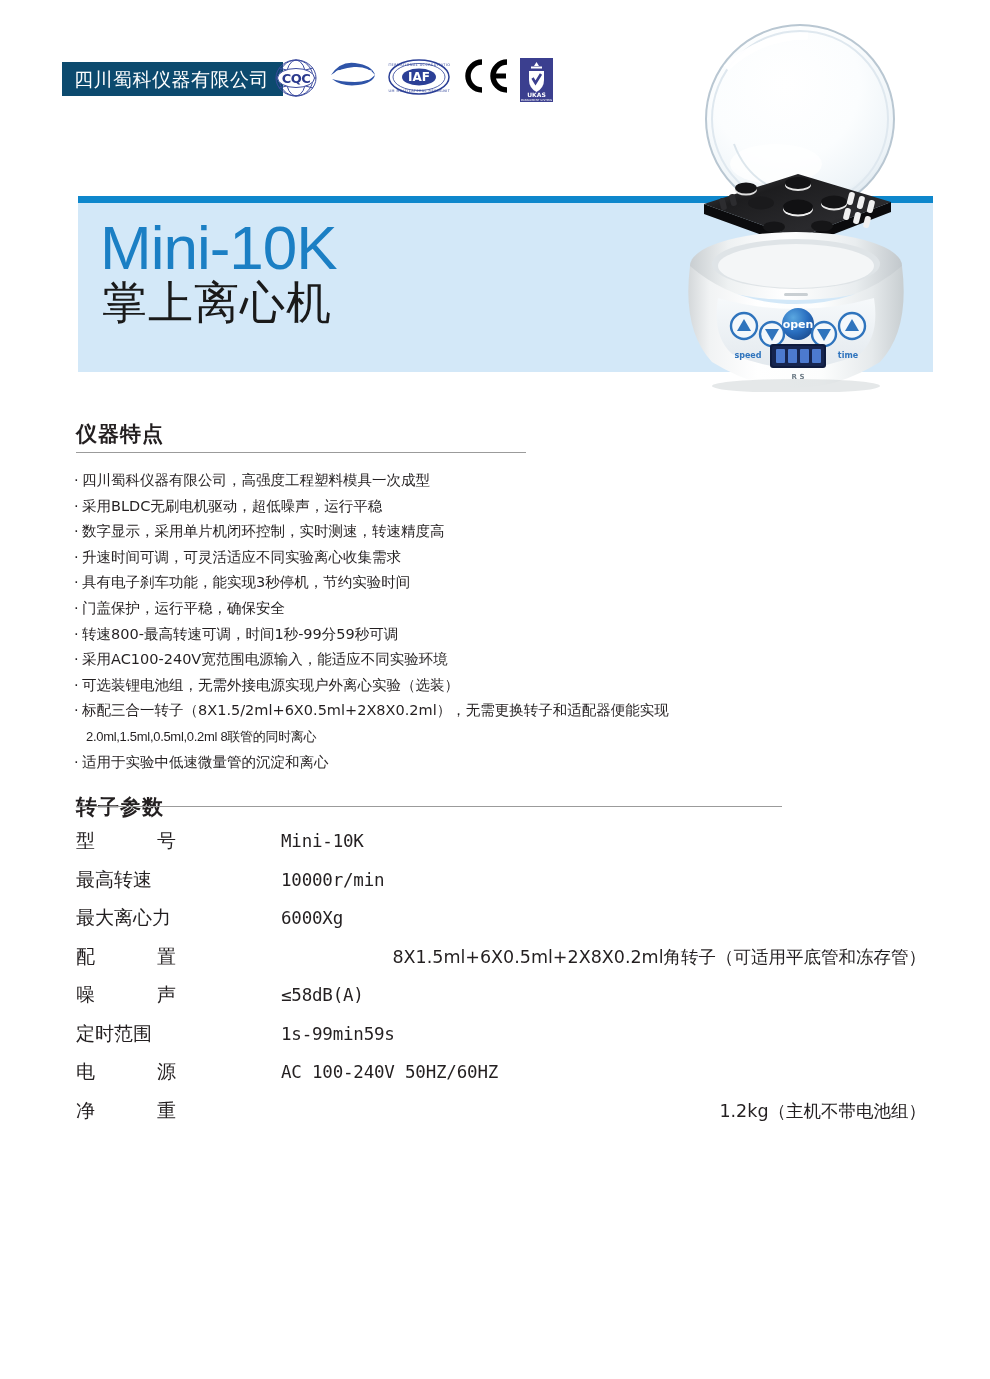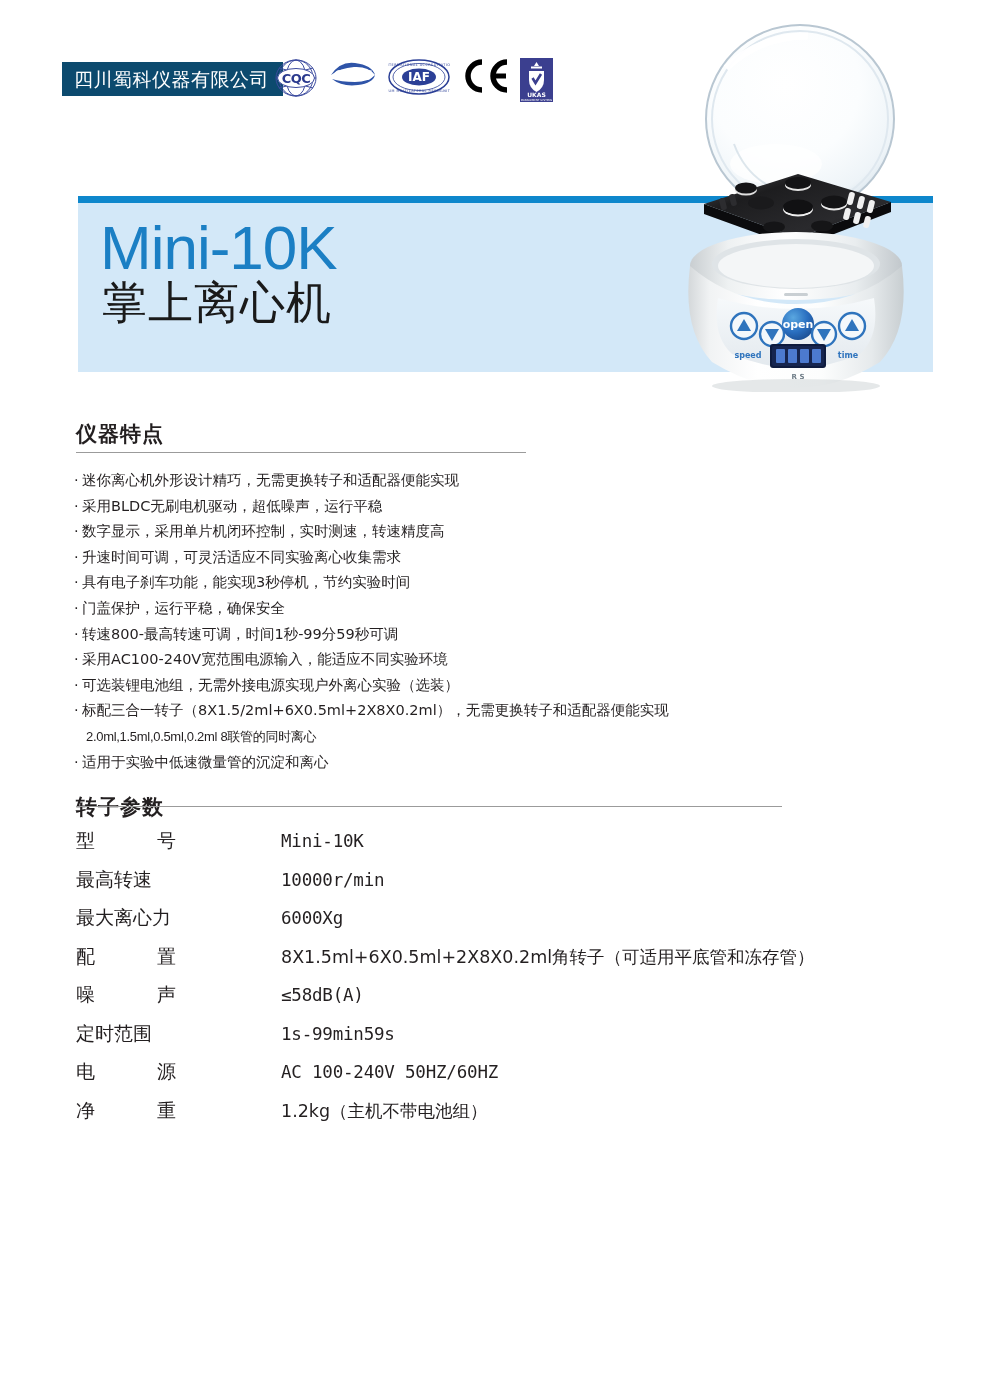--- a/index.html
+++ b/index.html
@@ -162,20 +162,21 @@
     color: #231f20;
     vertical-align: middle;
     white-space: nowrap;
     font-family: "DejaVu Sans Mono", "Liberation Mono", monospace;
     letter-spacing: -0.2px;
     padding: 0;
   }
   .spec-value.cn {
     font-family: "DejaVu Sans", "Liberation Sans", sans-serif;
     letter-spacing: 0;
+    text-align: right;
   }
 
   
   .product-photo {
     position: absolute;
     left: 648px;
     top: 14px;
     width: 290px;
     height: 378px;
   }
@@ -392,21 +393,21 @@
     </g>
   </svg>
 </div>
 
 <div class="section-heading" id="features-heading">仪器特点</div>
 <div class="divider" id="features-divider"></div>
 
 <div class="feature-list">
   <div class="feature-item">
       <span class="feature-bullet">·</span>
-      <span class="feature-text">迷你离心机外形设计精巧，无需更换转子和适配器便能实现</span>
+      <span class="feature-text">四川蜀科仪器有限公司，高强度工程塑料模具一次成型</span>
     </div>
   <div class="feature-item">
       <span class="feature-bullet">·</span>
       <span class="feature-text">采用BLDC无刷电机驱动，超低噪声，运行平稳</span>
     </div>
   <div class="feature-item">
       <span class="feature-bullet">·</span>
       <span class="feature-text">数字显示，采用单片机闭环控制，实时测速，转速精度高</span>
     </div>
   <div class="feature-item">

